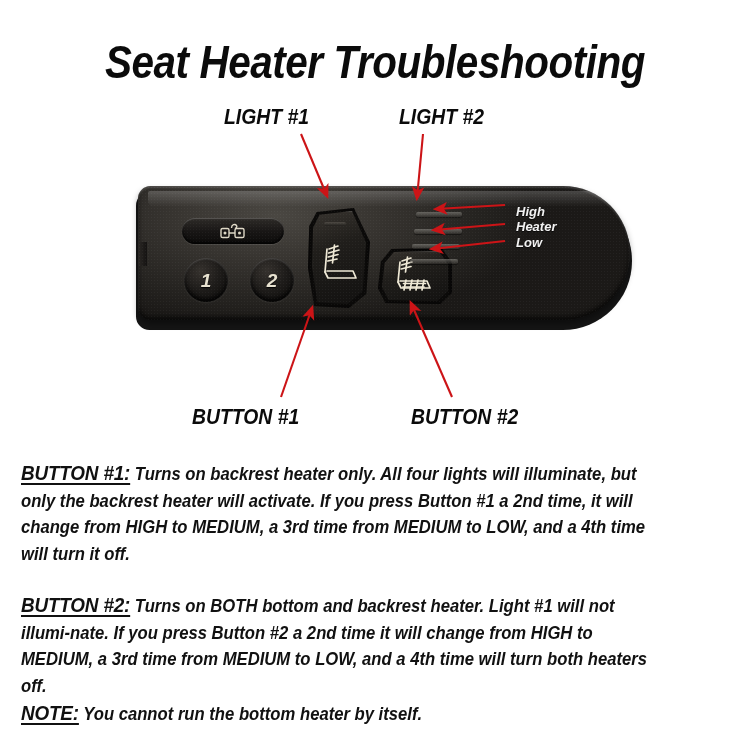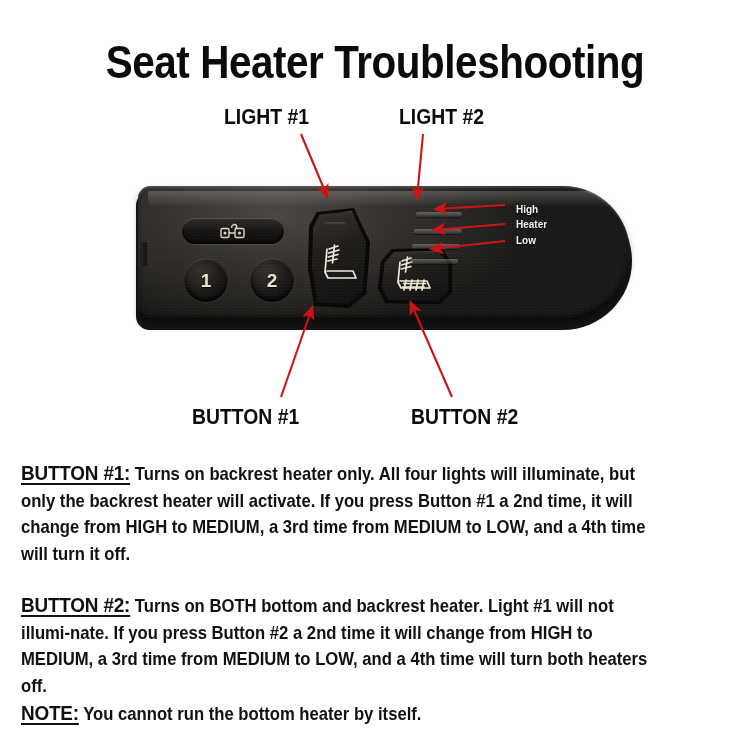--- a/index.html
+++ b/index.html
@@ -7,20 +7,21 @@
     padding: 0;
     background: #ffffff;
   }
   #page {
     position: relative;
     width: 750px;
     height: 750px;
     background: #ffffff;
     overflow: hidden;
     font-family: "Liberation Sans", sans-serif;
+    font-style: italic;
   }
 
   
   #title {
     position: absolute;
     left: 0;
     top: 34px;
     width: 750px;
     text-align: center;
     font-family: "Liberation Sans", sans-serif;
@@ -238,21 +239,21 @@
   }
   #slot-1 { left: 278px; top: 26px; width: 46px; }
   #slot-2 { left: 276px; top: 43px; width: 48px; }
   #slot-3 { left: 274px; top: 58px; width: 48px; }
   #slot-4 { left: 272px; top: 73px; width: 48px; }
 
   
   .lvl-label {
     position: absolute;
     font-family: "Liberation Sans", sans-serif;
-    font-size: 10px;
+    font-size: 13px;
     font-weight: bold;
     color: #f2f2f2;
     text-shadow: 0 1px 1px rgba(0,0,0,0.8);
     white-space: nowrap;
   }
   #lvl-high   { left: 378px; top: 18px; }
   #lvl-medium { left: 378px; top: 33px; }
   #lvl-low    { left: 378px; top: 49px; }
 
   

